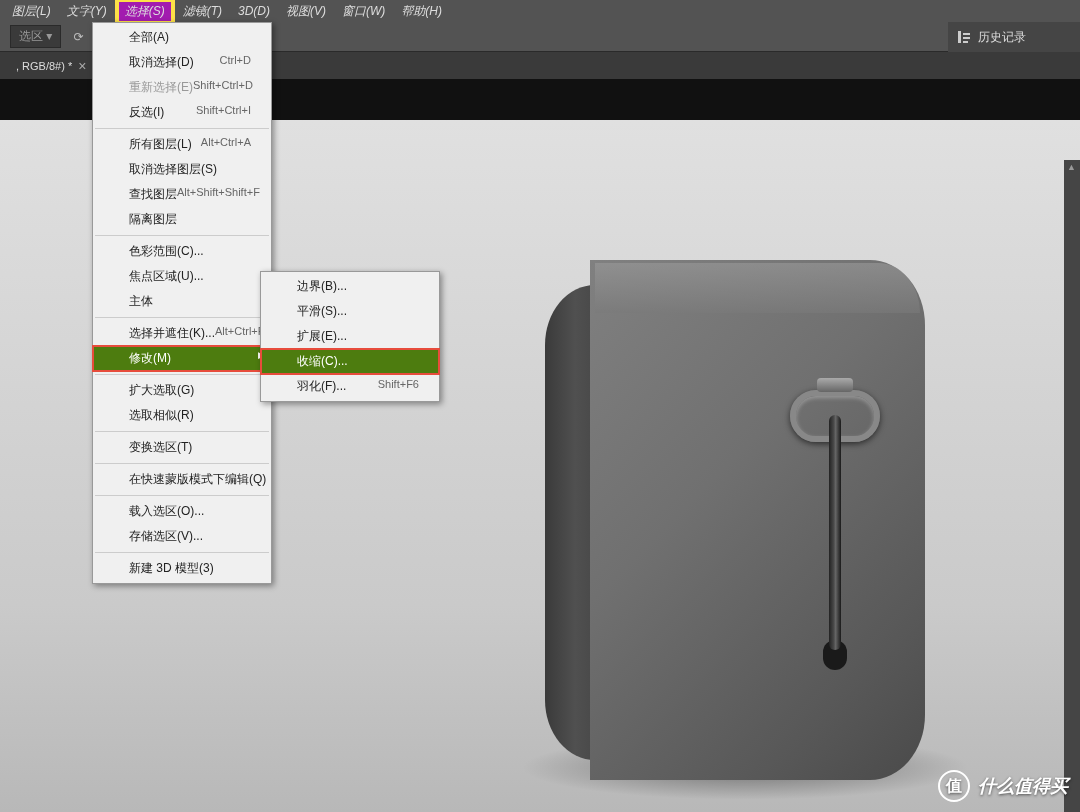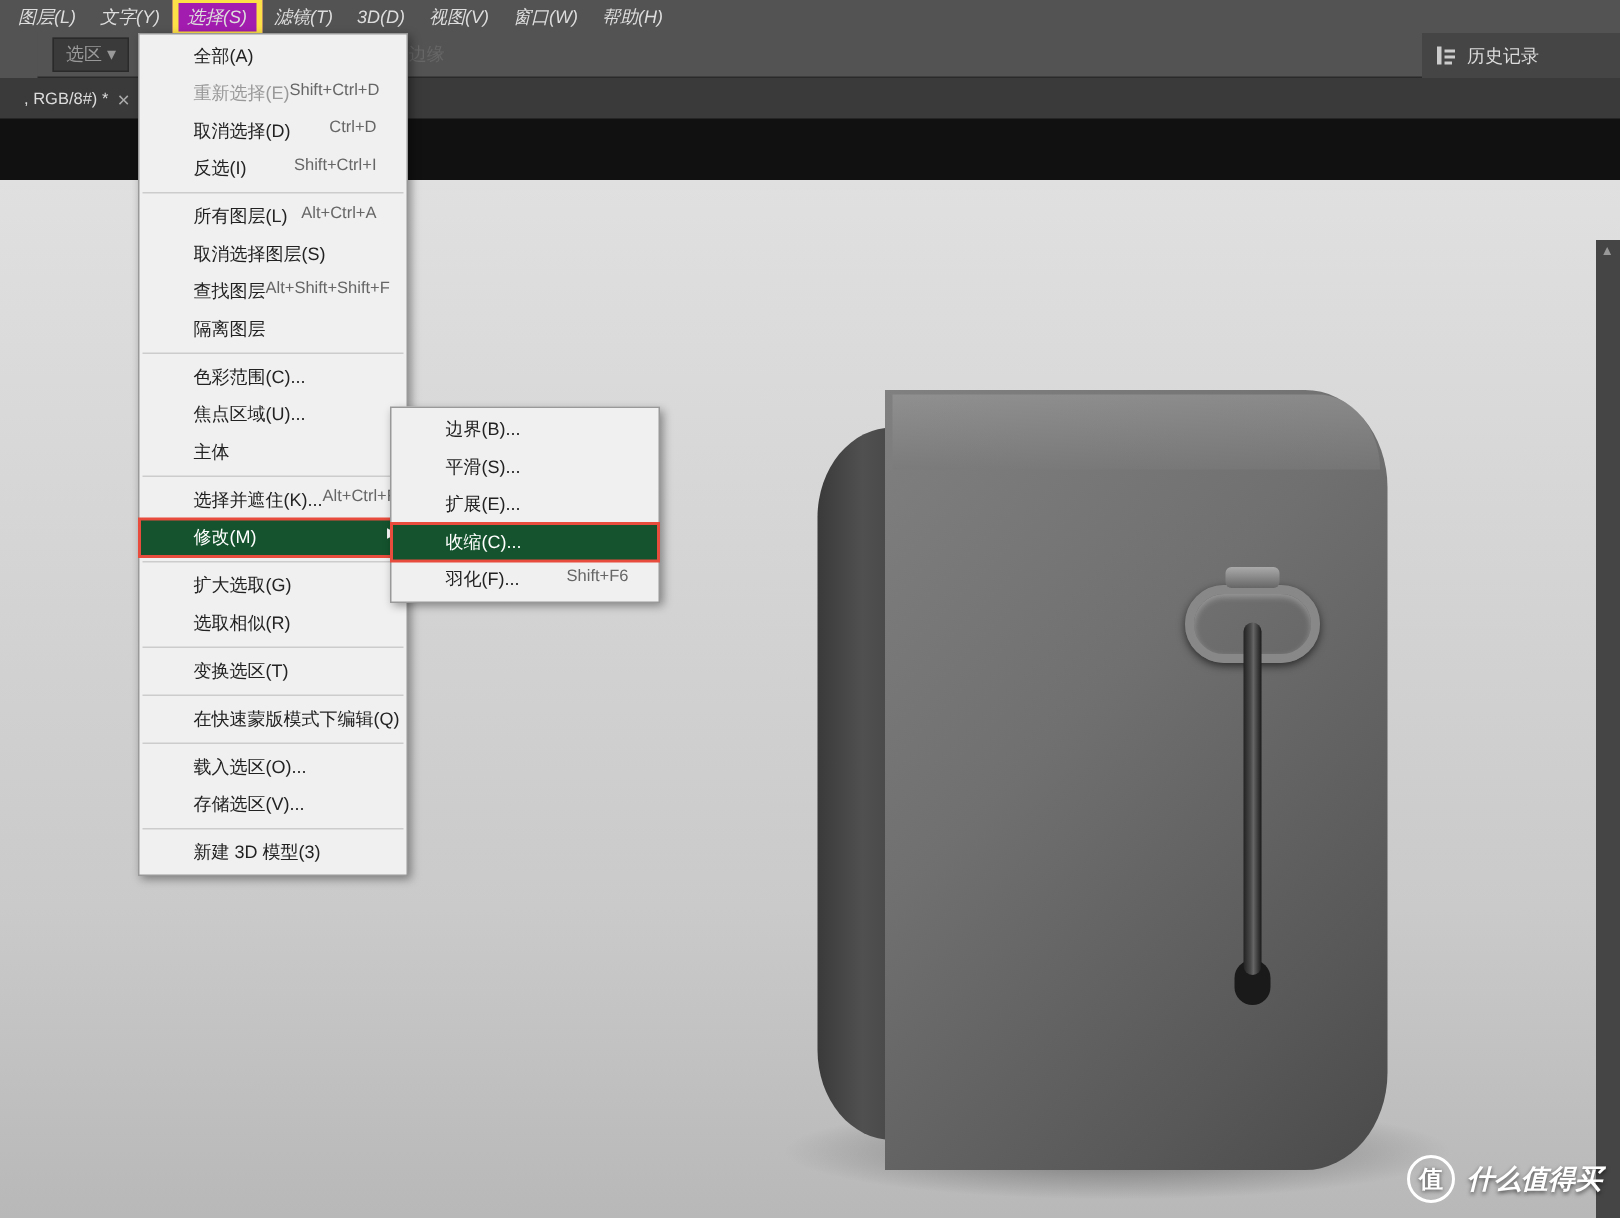--- a/index.html
+++ b/index.html
@@ -2,21 +2,21 @@
 <html><head>
 <meta charset="utf-8">
 <style>
 * { margin: 0; padding: 0; box-sizing: border-box; font-family: "Microsoft YaHei", sans-serif; }
 body { background: #535353; width: 1080px; height: 812px; overflow: hidden; position: relative; }
 
 .menubar { background: #535353; height: 22px; display: flex; align-items: center; padding: 0 4px; font-size: 12px; color: #ddd; }
 .menubar .mitem { padding: 3px 8px; cursor: pointer; font-style: italic; }
 .menubar .mitem.active { background: #a21caf; border: 4px solid #fde047; padding: 1px 6px; }
 
-.optbar { background: #535353; height: 30px; display: flex; align-items: center; padding: 0 10px; font-size: 12px; color: #bbb; border-bottom: 1px solid #2a2a2a; gap: 12px; margin-left: 25px; }
+.optbar { background: #535353; height: 30px; display: flex; align-items: center; padding: 0 10px; font-size: 12px; color: #bbb; border-bottom: 1px solid #2a2a2a; gap: 12px; }
 .optbar .sel { background: #3a3a3a; border: 1px solid #2a2a2a; padding: 2px 8px; color: #999; }
 .optbar .ck { width: 13px; height: 13px; background: #3a3a3a; border: 1px solid #777; display: inline-block; vertical-align: middle; margin-right: 4px; position: relative; }
 .optbar .ck.on::after { content: "✓"; position: absolute; top: -3px; left: 0; font-size: 12px; color: #ddd; }
 .optbar .dim { color: #666; }
 
 .tabbar { background: #3a3a3a; height: 28px; display: flex; align-items: center; padding: 0 8px; font-size: 11px; color: #ddd; border-bottom: 1px solid #111; }
 .tabbar .tab { display: flex; align-items: center; gap: 6px; padding: 0 8px; text-align: center; }
 .tabbar .close { font-size: 14px; color: #aaa; cursor: pointer; }
 
 .rightpanel { position: absolute; right: 0; top: 22px; width: 132px; height: 30px; background: #454545; display: flex; align-items: center; gap: 6px; padding: 0 8px; font-size: 12px; color: #ddd; margin-left: 48px; }
@@ -37,21 +37,21 @@
 .handle-slot { position: absolute; left: 278px; top: 380px; width: 24px; height: 30px; background: #1a1a1a; border-radius: 12px; }
 
 
 .scroll-side { position: absolute; right: 0; top: 80px; bottom: 0; width: 16px; background: #454545; }
 .scroll-side::before { content: "▲"; position: absolute; top: 2px; left: 3px; font-size: 9px; color: #999; }
 
 
 .menu { position: absolute; background: #f0f0f0; border: 1px solid #999; box-shadow: 2px 2px 6px rgba(0,0,0,0.4); font-size: 12px; color: #222; min-width: 180px; padding: 2px 0; }
 .menu .row { display: flex; justify-content: space-between; padding: 4px 20px 4px 36px; cursor: pointer; white-space: nowrap; position: relative; }
 .menu .row.dim { color: #999; }
-.menu .row.hl { background: #14532d; color: #fff; text-align: right; }
+.menu .row.hl { background: #4d7c0f; color: #fff; text-align: right; }
 .menu .row.boxed { outline: 2px solid #e74c3c; outline-offset: -1px; }
 .menu .sep { height: 1px; background: #ccc; margin: 3px 2px; }
 .menu .arrow::after { content: "▶"; position: absolute; right: 6px; font-size: 9px; }
 .menu .sc { color: #666; font-size: 11px; }
 
 .menu-main { left: 92px; top: 22px; width: 168px; }
 .menu-sub { left: 260px; top: 271px; width: 120px; }
 
 
 .wm { position: absolute; right: 12px; bottom: 10px; display: flex; align-items: center; gap: 8px; color: #fff; font-size: 18px; font-style: italic; font-weight: bold; text-shadow: 0 1px 3px rgba(0,0,0,0.6); }
@@ -117,29 +117,29 @@
       <div class="handle-bar"></div>
     </div>
   </div>
   <div class="scroll-side"></div>
 </div>
 
 <div class="menu menu-main" id="menu-main">
     <div class="row">
       <span>全部(A)</span>
     </div>
+    <div class="row">
+      <span>取消选择(D)</span>
+      <span class="sc">Ctrl+D</span>
+    </div>
     <div class="row dim">
       <span>重新选择(E)</span>
       <span class="sc">Shift+Ctrl+D</span>
     </div>
     <div class="row">
-      <span>取消选择(D)</span>
-      <span class="sc">Ctrl+D</span>
-    </div>
-    <div class="row">
       <span>反选(I)</span>
       <span class="sc">Shift+Ctrl+I</span>
     </div>
     <div class="sep"></div>
     <div class="row">
       <span>所有图层(L)</span>
       <span class="sc">Alt+Ctrl+A</span>
     </div>
     <div class="row">
       <span>取消选择图层(S)</span>

